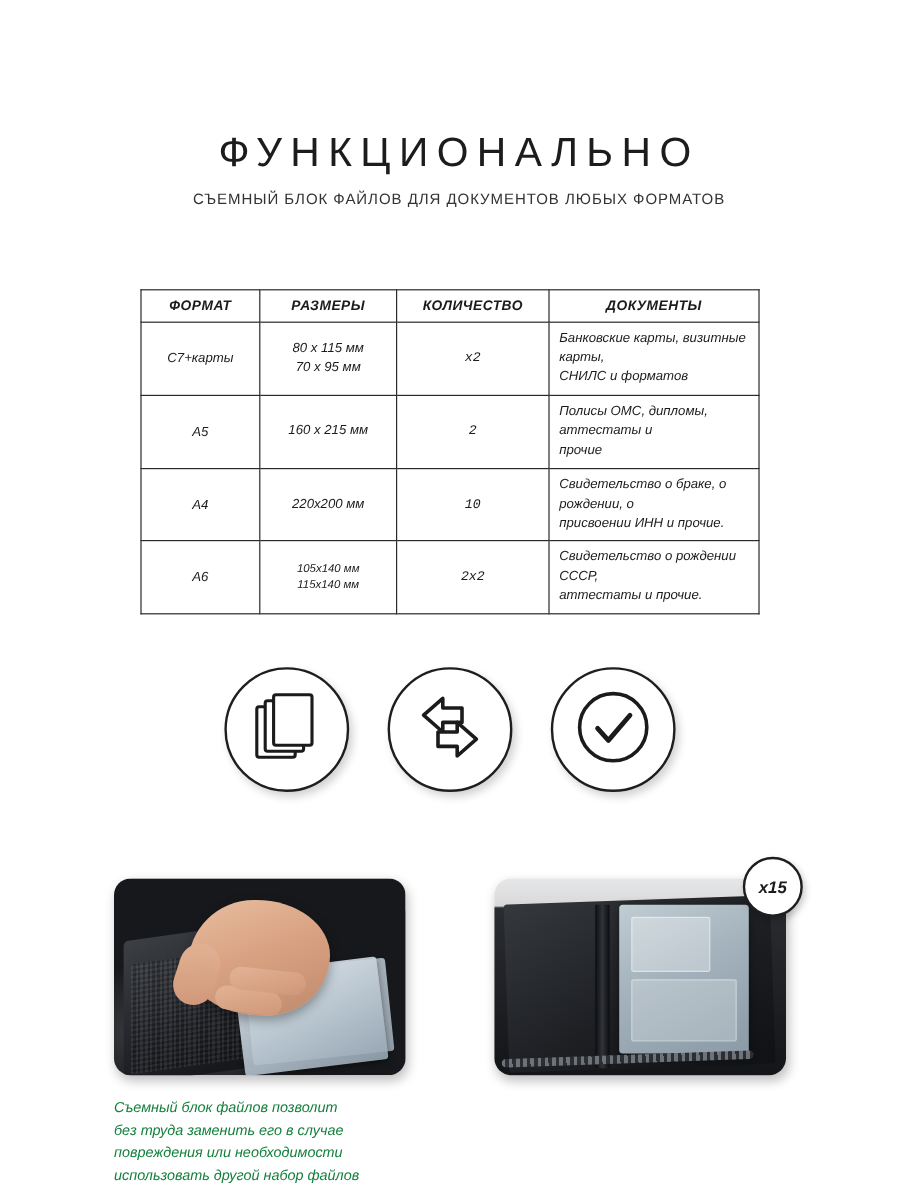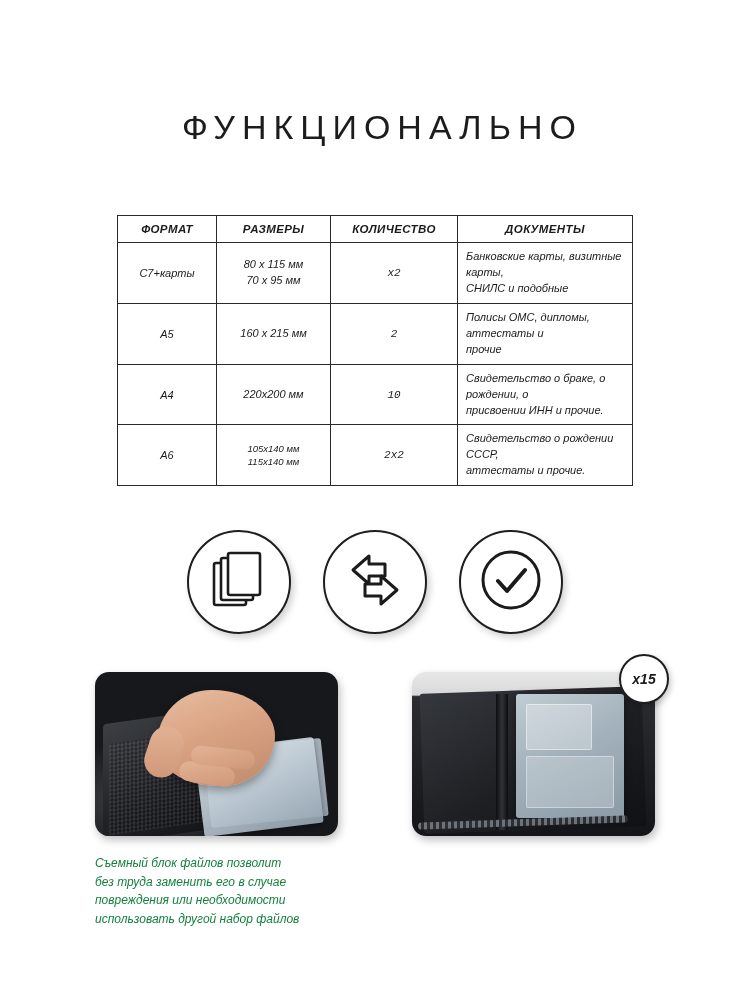--- a/index.html
+++ b/index.html
@@ -99,20 +99,21 @@
 
   
   .photos {
     margin-top: 38px;
     display: flex;
     justify-content: center;
     gap: 74px;
   }
   .photo-col {
     width: 243px;
+    margin-top: 34px;
   }
   .photo-box {
     position: relative;
     width: 243px;
     height: 164px;
     border-radius: 14px;
     overflow: hidden;
     box-shadow: 2px 4px 9px rgba(0,0,0,0.25);
     background: #1b1d20;
   }
@@ -273,20 +274,21 @@
     color: #15803d;
   }
 </style>
 </head>
 <body>
 
 <div class="page">
 
   <div class="header">
     <h1 class="title">ФУНКЦИОНАЛЬНО</h1>
+    <p class="subtitle">СЪЕМНЫЙ БЛОК ФАЙЛОВ ДЛЯ ДОКУМЕНТОВ ЛЮБЫХ ФОРМАТОВ</p>
   </div>
 
   <div class="table-wrap">
     <table class="spec">
       <thead>
         <tr>
           <th class="col-format">ФОРМАТ</th>
           <th class="col-size">РАЗМЕРЫ</th>
           <th class="col-qty">КОЛИЧЕСТВО</th>
           <th class="col-docs">ДОКУМЕНТЫ</th>
@@ -295,21 +297,21 @@
       <tbody>
         <tr>
           <td class="c-format">C7+карты</td>
           <td class="c-size">
             <span>80 х 115 мм</span><br>
             <span>70 х 95 мм</span>
           </td>
           <td class="c-qty">х2</td>
           <td class="c-docs">
             <span>Банковские карты, визитные карты,</span><br>
-            <span>СНИЛС и подобные</span>
+            <span>СНИЛС и форматов</span>
           </td>
         </tr>
         <tr>
           <td class="c-format">А5</td>
           <td class="c-size">160 х 215 мм</td>
           <td class="c-qty">2</td>
           <td class="c-docs">
             <span>Полисы ОМС, дипломы, аттестаты и</span><br>
             <span>прочие</span>
           </td>

